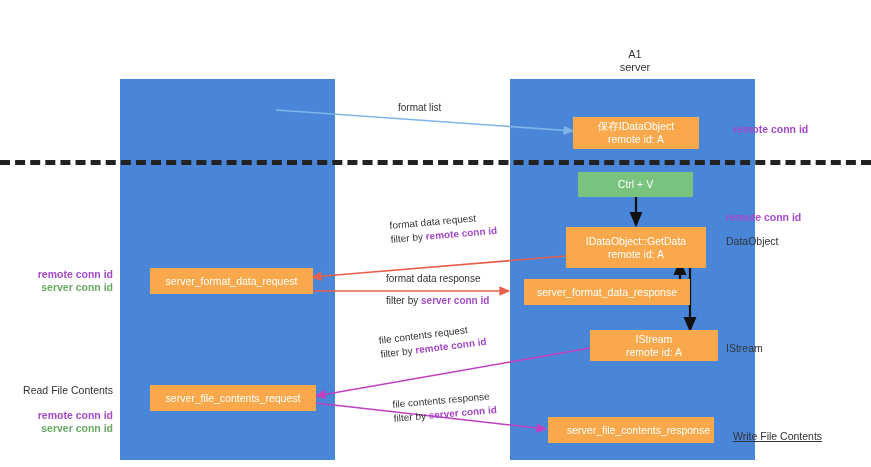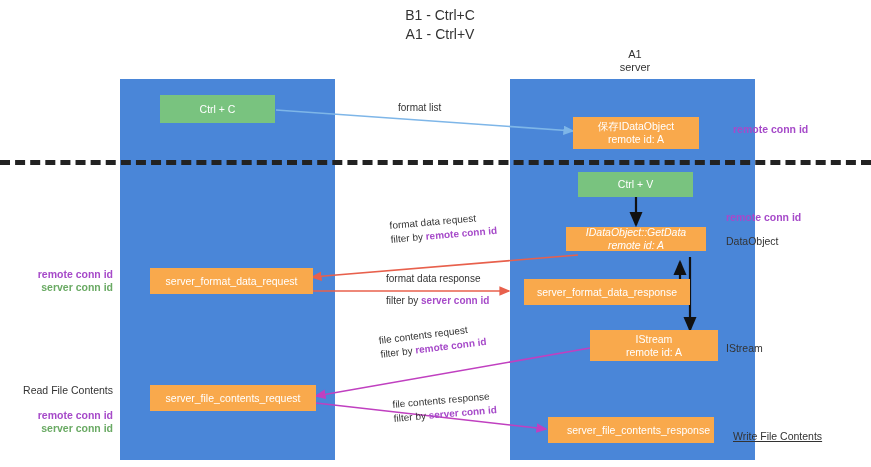--- a/index.html
+++ b/index.html
@@ -87,22 +87,20 @@
     width: 871px;
     height: 0;
     border-top: 5px dashed #222222;
   }
 </style>
 </head>
 <body>
 
 <div id="canvas">
 
-  <div class="page-title" style="left:330px; top:6px; width:220px;">B1 - Ctrl+C
-A1 - Ctrl+V</div>
 
   <div class="lane-title" style="left:555px; top:48px; width:160px;">A1
 server</div>
 
   <div class="lane" style="left:120px; top:79px; width:215px; height:381px;"></div>
   <div class="lane" style="left:510px; top:79px; width:245px; height:381px;"></div>
 
   <svg class="overlay">
     <defs>
       <marker id="ah-blue" markerWidth="7" markerHeight="7" refX="6" refY="3" orient="auto">
@@ -131,34 +129,31 @@
 
     <path d="M680,280 L680,262" stroke="#111111" stroke-width="2.2" fill="none" marker-end="url(#ah-blk)"></path>
 
     <path d="M590,348 L316,396" stroke="#c040c0" stroke-width="1.6" fill="none" marker-end="url(#ah-mag)"></path>
 
     <path d="M316,403 L546,429" stroke="#c040c0" stroke-width="1.6" fill="none" marker-end="url(#ah-mag)"></path>
   </svg>
 
   <div class="dashline" style="top:160px;"></div>
 
-  <div class="box green" style="left:160px; top:95px; width:115px; height:28px;">
-    <div>Ctrl + C</div>
-  </div>
 
   <div class="box orange" style="left:573px; top:117px; width:126px; height:32px;">
     <div>保存IDataObject</div>
     <div class="l2">remote id: A</div>
   </div>
 
   <div class="box green" style="left:578px; top:172px; width:115px; height:25px;">
     <div>Ctrl + V</div>
   </div>
 
-  <div class="box orange" style="left:566px; top:227px; width:140px; height:24px;font-style:italic;">
+  <div class="box orange" style="left:566px; top:227px; width:140px; height:41px;">
     <div>IDataObject::GetData</div>
     <div class="l2">remote id: A</div>
   </div>
 
   <div class="box orange" style="left:150px; top:268px; width:163px; height:26px;">
     <div>server_format_data_request</div>
   </div>
 
   <div class="box orange" style="left:524px; top:279px; width:166px; height:26px;">
     <div>server_format_data_response</div>

